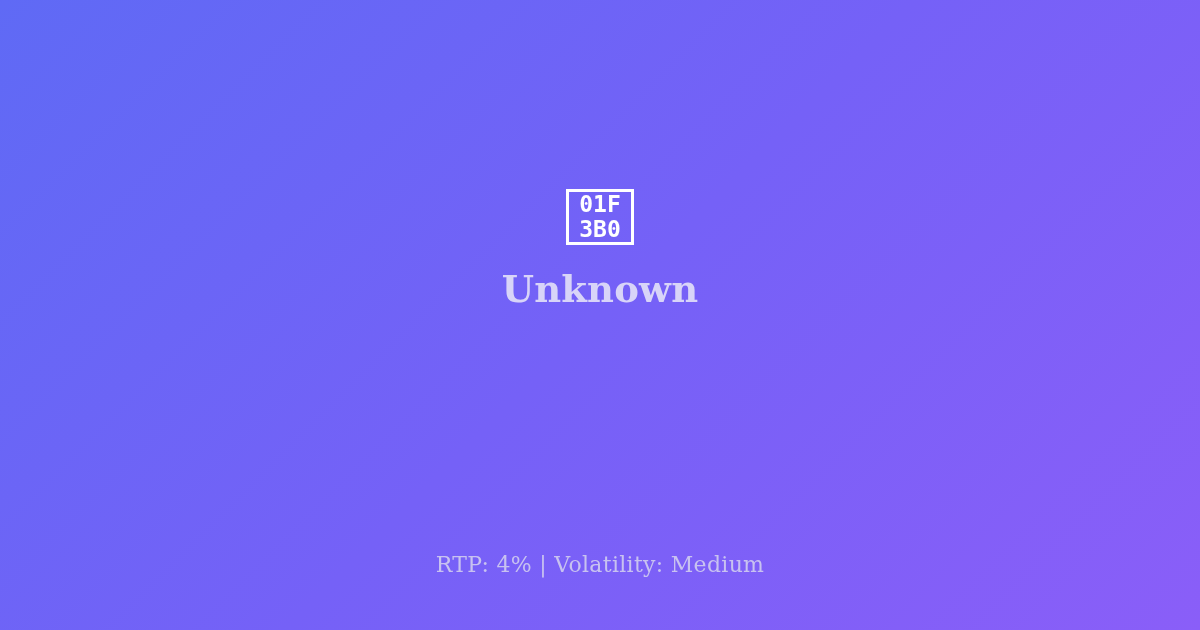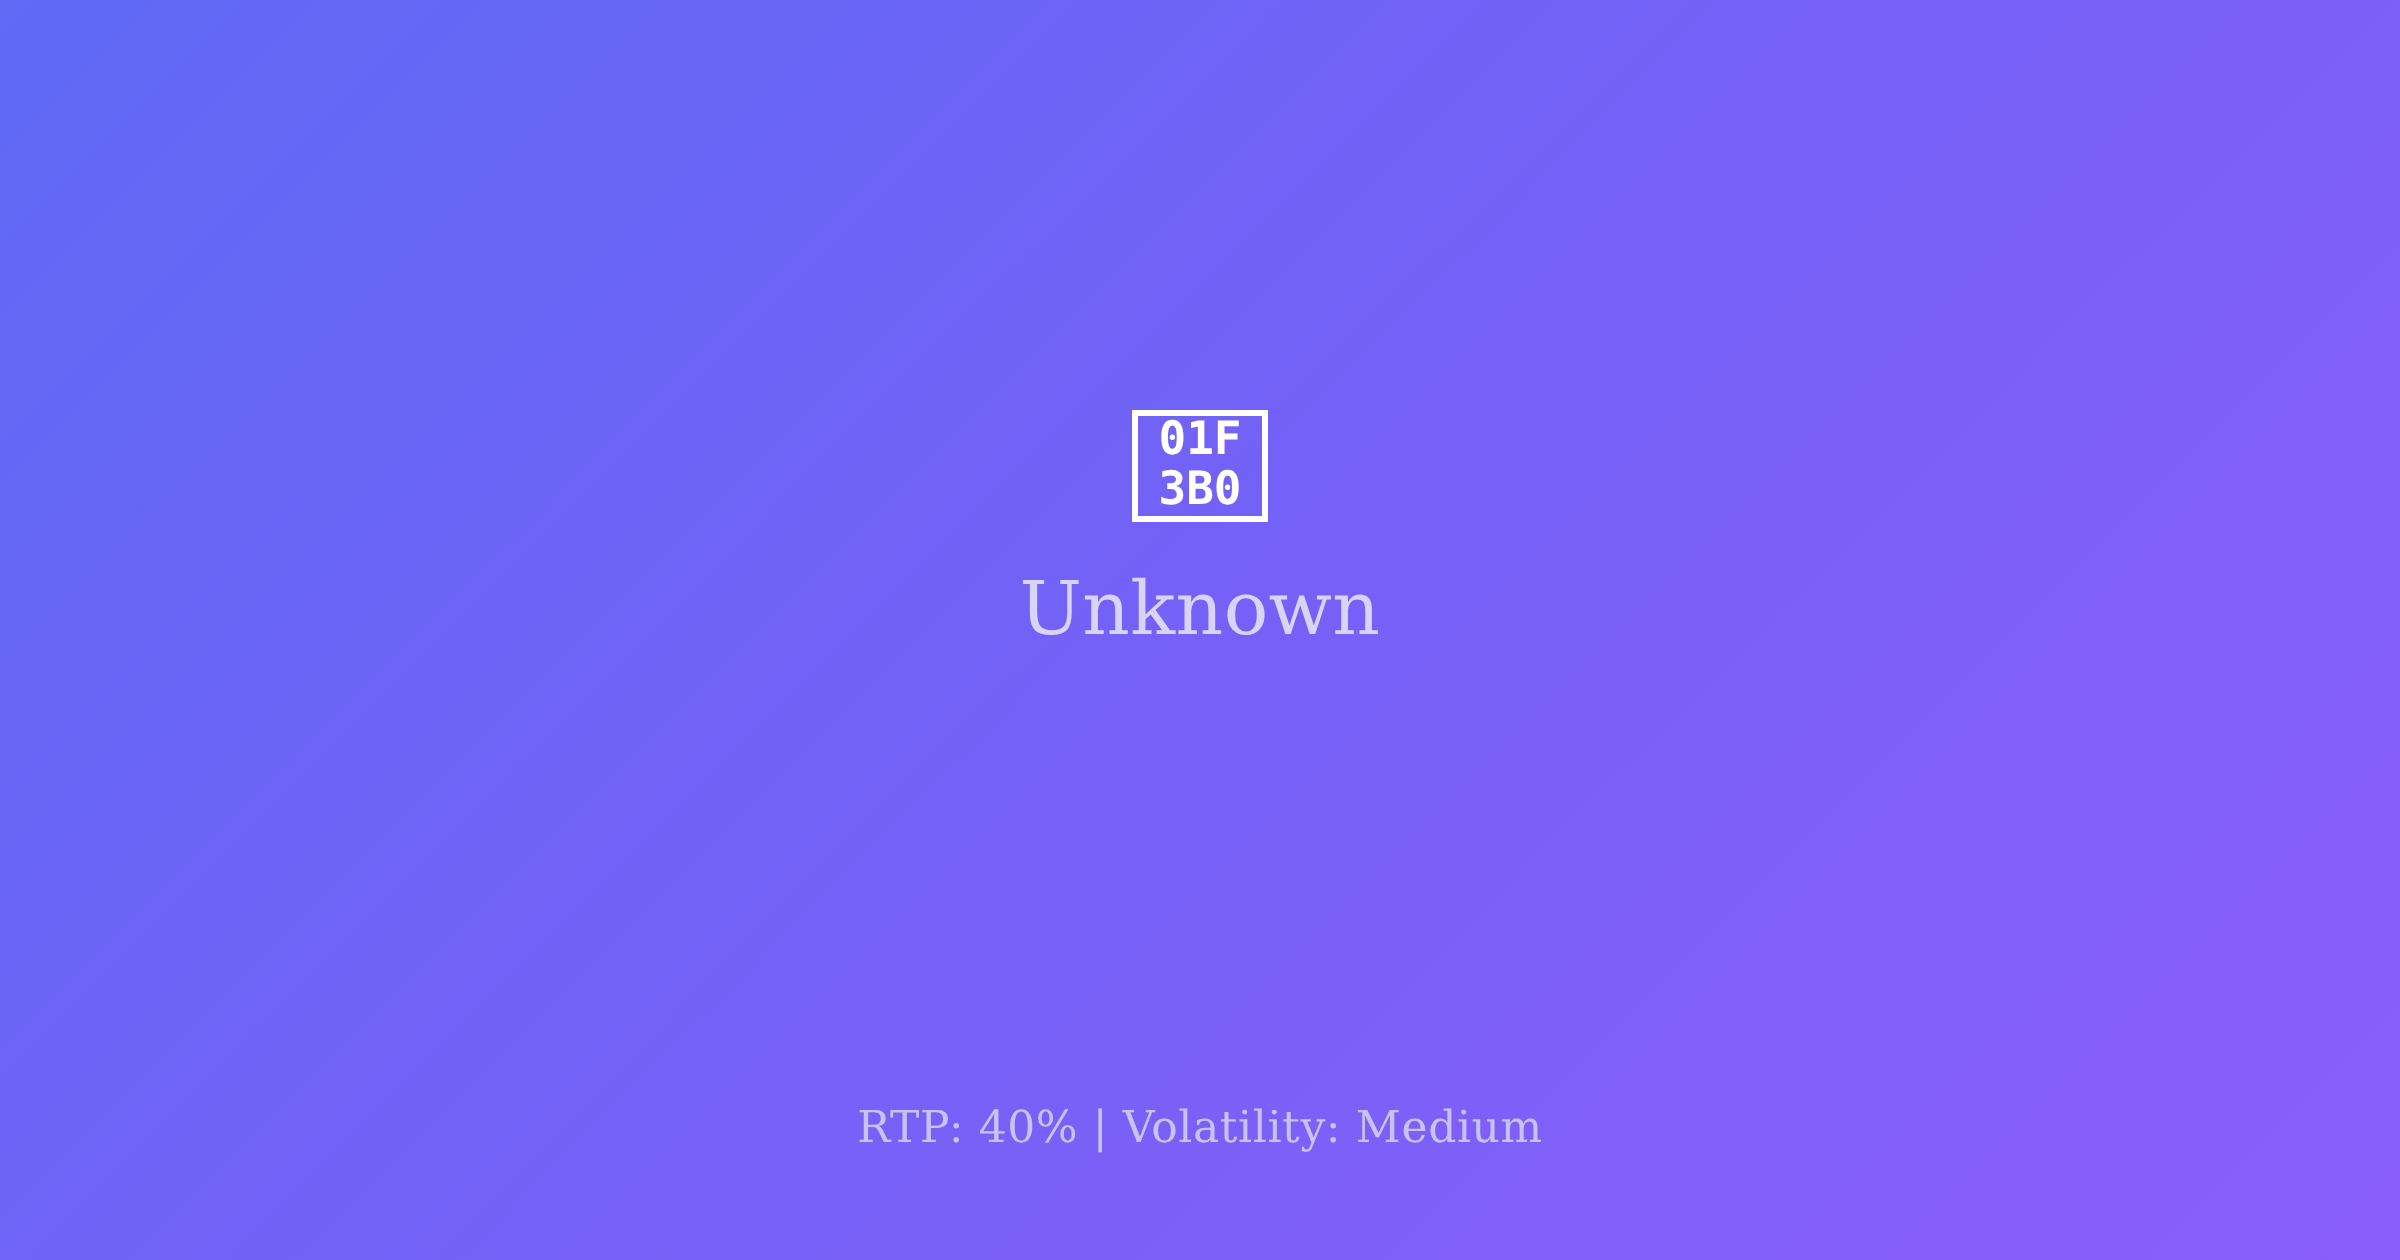--- a/index.html
+++ b/index.html
@@ -26,21 +26,21 @@
     align-items: center;
     background-image: linear-gradient(135deg, #5f6af5 0%, #7561f7 50%, #8a5ef8 100%);
     overflow: hidden;
   }
 
   
   .hero {
     position: absolute;
     left: 0;
     right: 0;
-    top: 16px;
+    top: 0;
     height: 500px;
     display: flex;
     flex-direction: column;
     align-items: center;
     justify-content: center;
     padding: 0 60px;
     box-sizing: border-box;
   }
 
   .title-row {
@@ -85,21 +85,21 @@
     color: #ffffff;
     line-height: 1.05;
     letter-spacing: -0.5px;
     white-space: nowrap;
   }
 
   .subtitle {
     margin-top: 23px;
     font-family: "DejaVu Serif", "Liberation Serif", serif;
     font-size: 37px;
-    font-weight: 400;
+    font-weight: 700;
     color: #d8d4f8;
     line-height: 1.2;
     letter-spacing: 0.2px;
   }
 
   
   .footer {
     position: absolute;
     left: 0;
     right: 0;
@@ -134,16 +134,16 @@
       </span>
 
 
     </div>
 
     <div class="subtitle">Unknown</div>
 
   </div>
 
   <div class="footer">
-    <div class="footer-text">RTP: 40% | Volatility: Medium</div>
+    <div class="footer-text">RTP: 4% | Volatility: Medium</div>
   </div>
 
 </div>
 
 </body></html>

